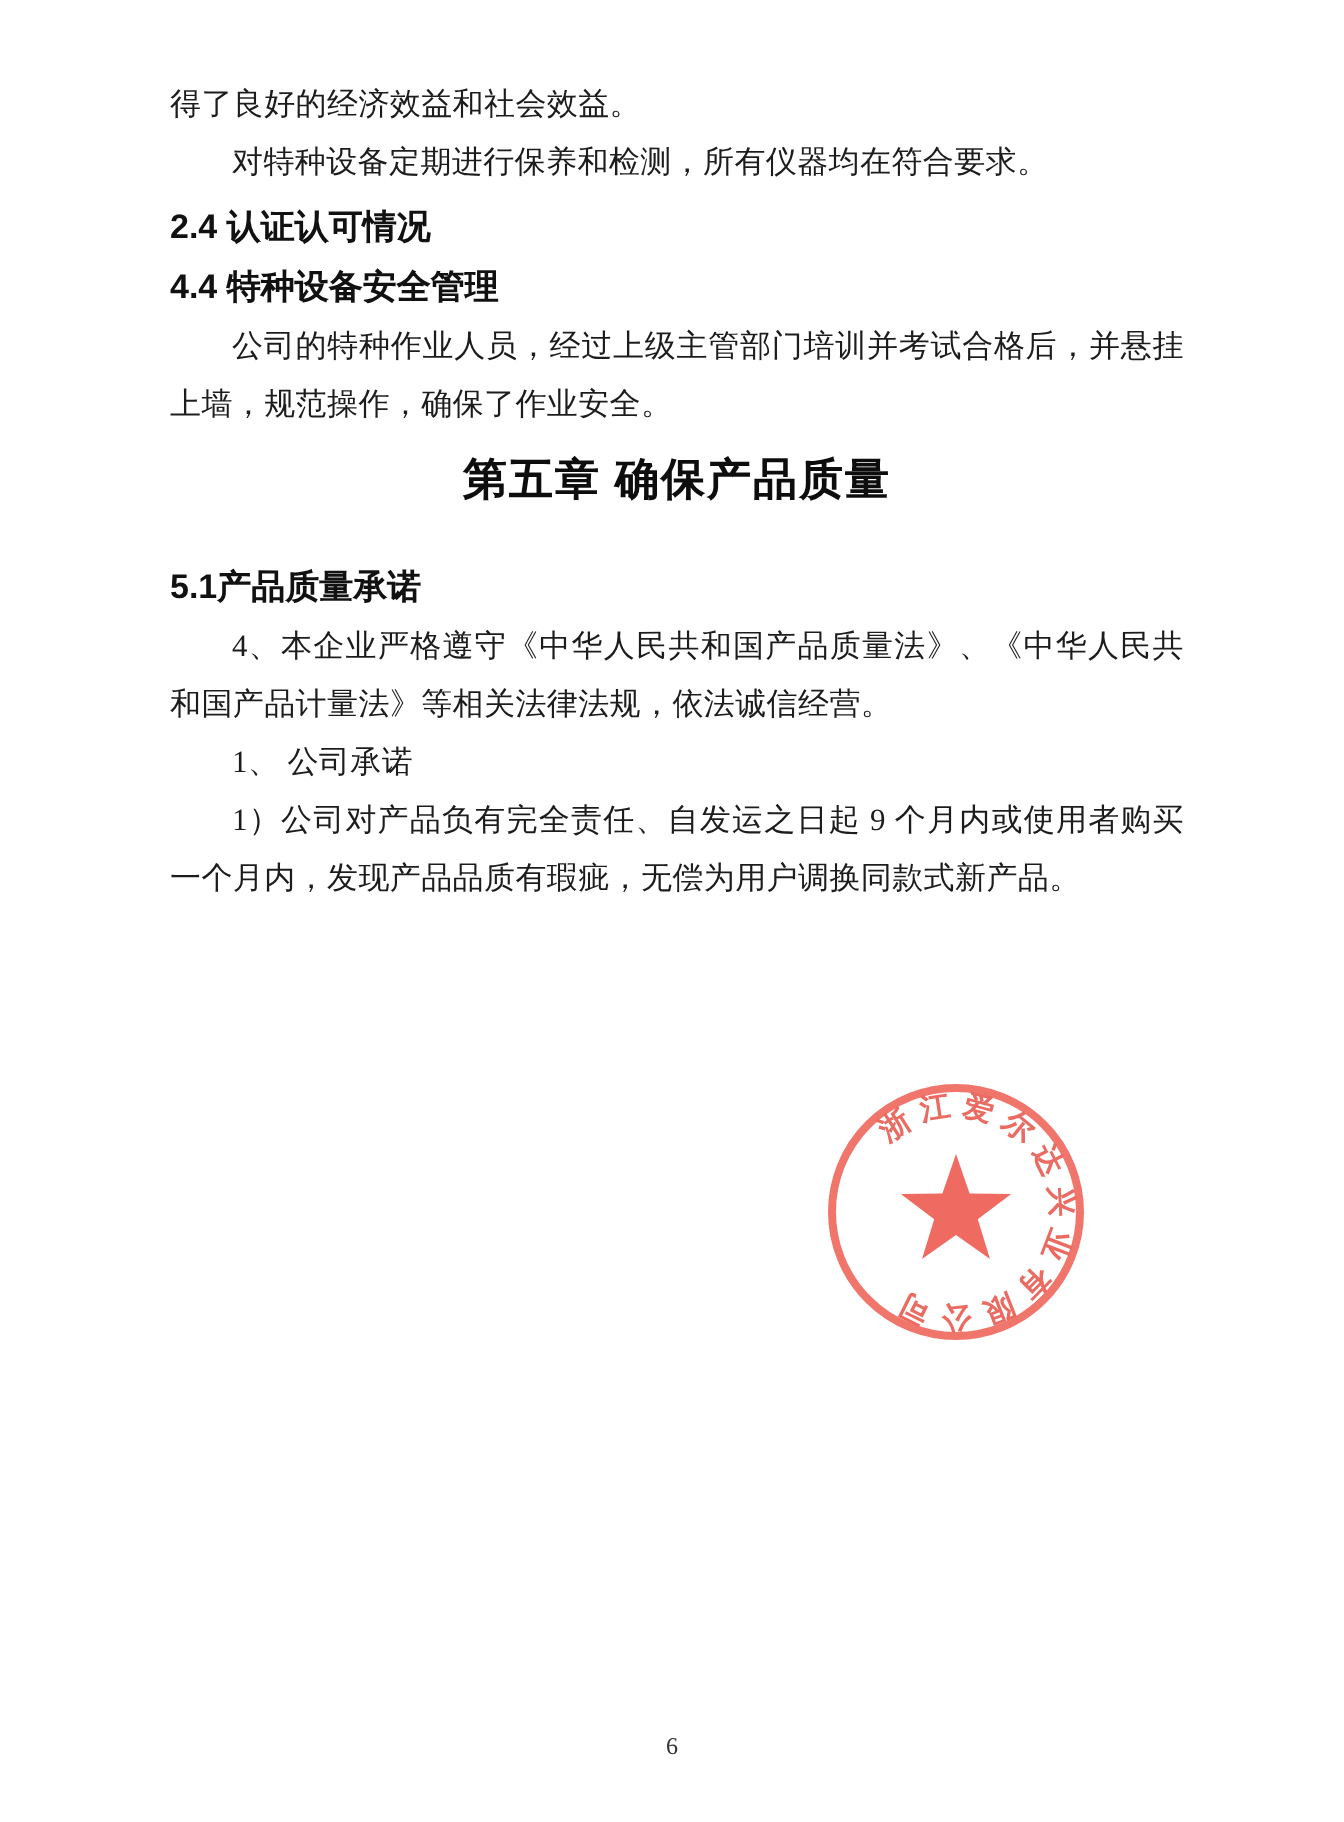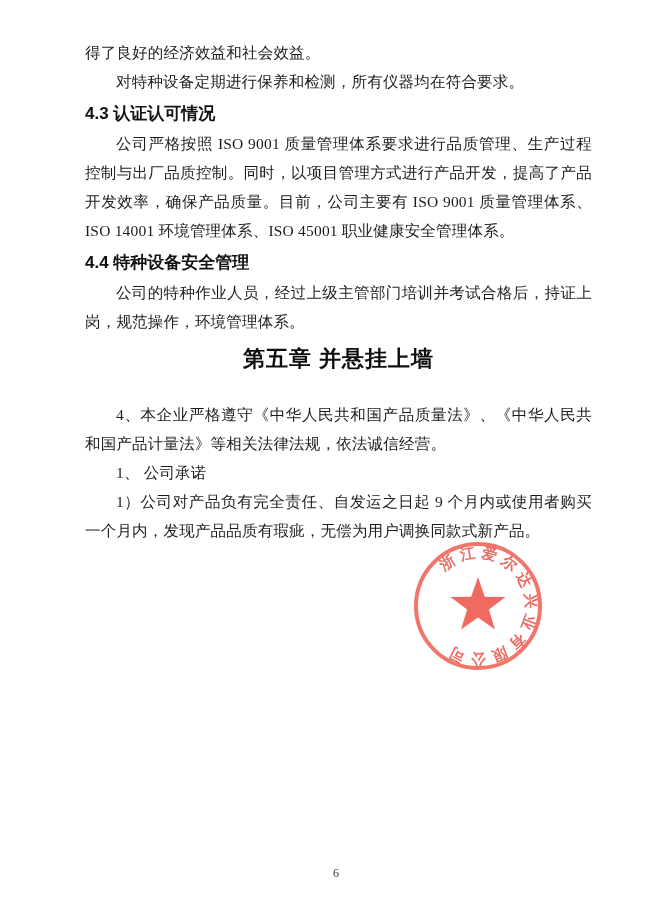--- a/index.html
+++ b/index.html
@@ -80,28 +80,28 @@
 </head>
 <body>
 
 <div class="page">
 
   <div class="content">
 
     <p class="body noindent">得了良好的经济效益和社会效益。</p>
     <p class="body">对特种设备定期进行保养和检测，所有仪器均在符合要求。</p>
 
-    <h2 class="sec-heading">4.3 认证认可情况</h2>
-    <p class="body">公司严格按照 ISO 9001 质量管理体系要求进行品质管理、生产过程控制与出厂品质控制。同时，以项目管理方式进行产品开发，提高了产品开发效率，确保产品质量。目前，公司主要有 ISO 9001 质量管理体系、ISO 14001 环境管理体系、ISO 45001 职业健康安全管理体系。</p>
+    <h2 class="sec-heading">2.4 认证认可情况</h2>
 
     <h2 class="sec-heading">4.4 特种设备安全管理</h2>
-    <p class="body">公司的特种作业人员，经过上级主管部门培训并考试合格后，持证上岗，规范操作，环境管理体系。</p>
+    <p class="body">公司的特种作业人员，经过上级主管部门培训并考试合格后，并悬挂上墙，规范操作，确保了作业安全。</p>
 
-    <h1 class="chapter-title">第五章 并悬挂上墙</h1>
+    <h1 class="chapter-title">第五章 确保产品质量</h1>
 
+    <h2 class="sec-heading">5.1产品质量承诺</h2>
     <p class="body">4、本企业严格遵守《中华人民共和国产品质量法》、《中华人民共和国产品计量法》等相关法律法规，依法诚信经营。</p>
     <p class="body">1、 公司承诺</p>
     <p class="body">1）公司对产品负有完全责任、自发运之日起 9 个月内或使用者购买一个月内，发现产品品质有瑕疵，无偿为用户调换同款式新产品。</p>
 
   </div>
 
   <svg class="stamp" viewBox="0 0 132 132" xmlns="http://www.w3.org/2000/svg">
     <circle cx="66" cy="66" r="62" fill="none" stroke="#ee6358" stroke-width="4"></circle>
     <polygon fill="#ed564b" points="66,37 72.8,56.7 93.6,57.0 76.9,69.6 83.0,89.5 66,77.5 49.0,89.5 55.1,69.6 38.4,57.0 59.2,56.7"></polygon>
     <defs>

